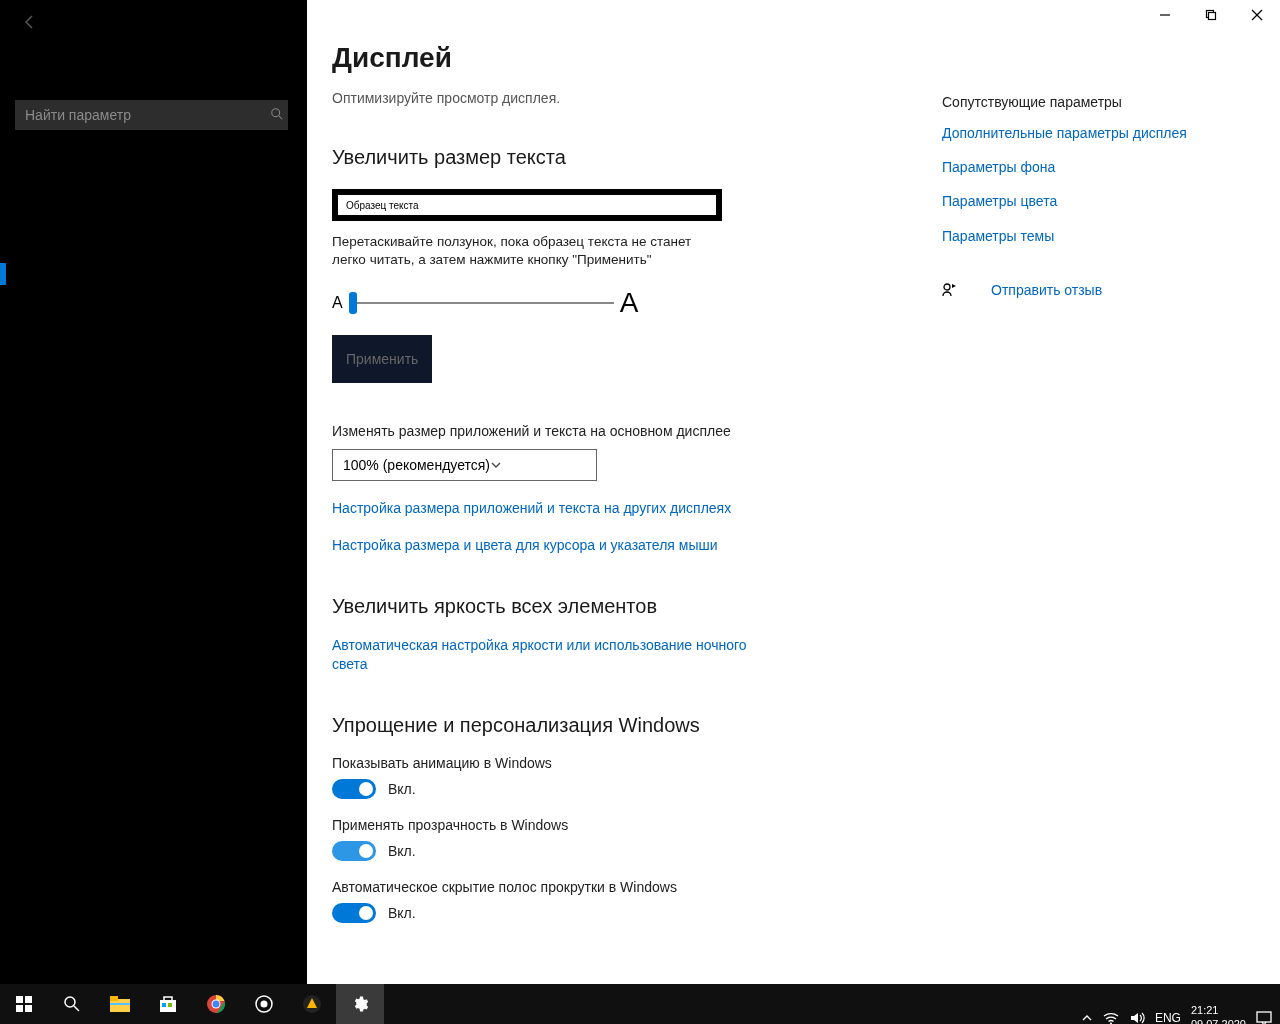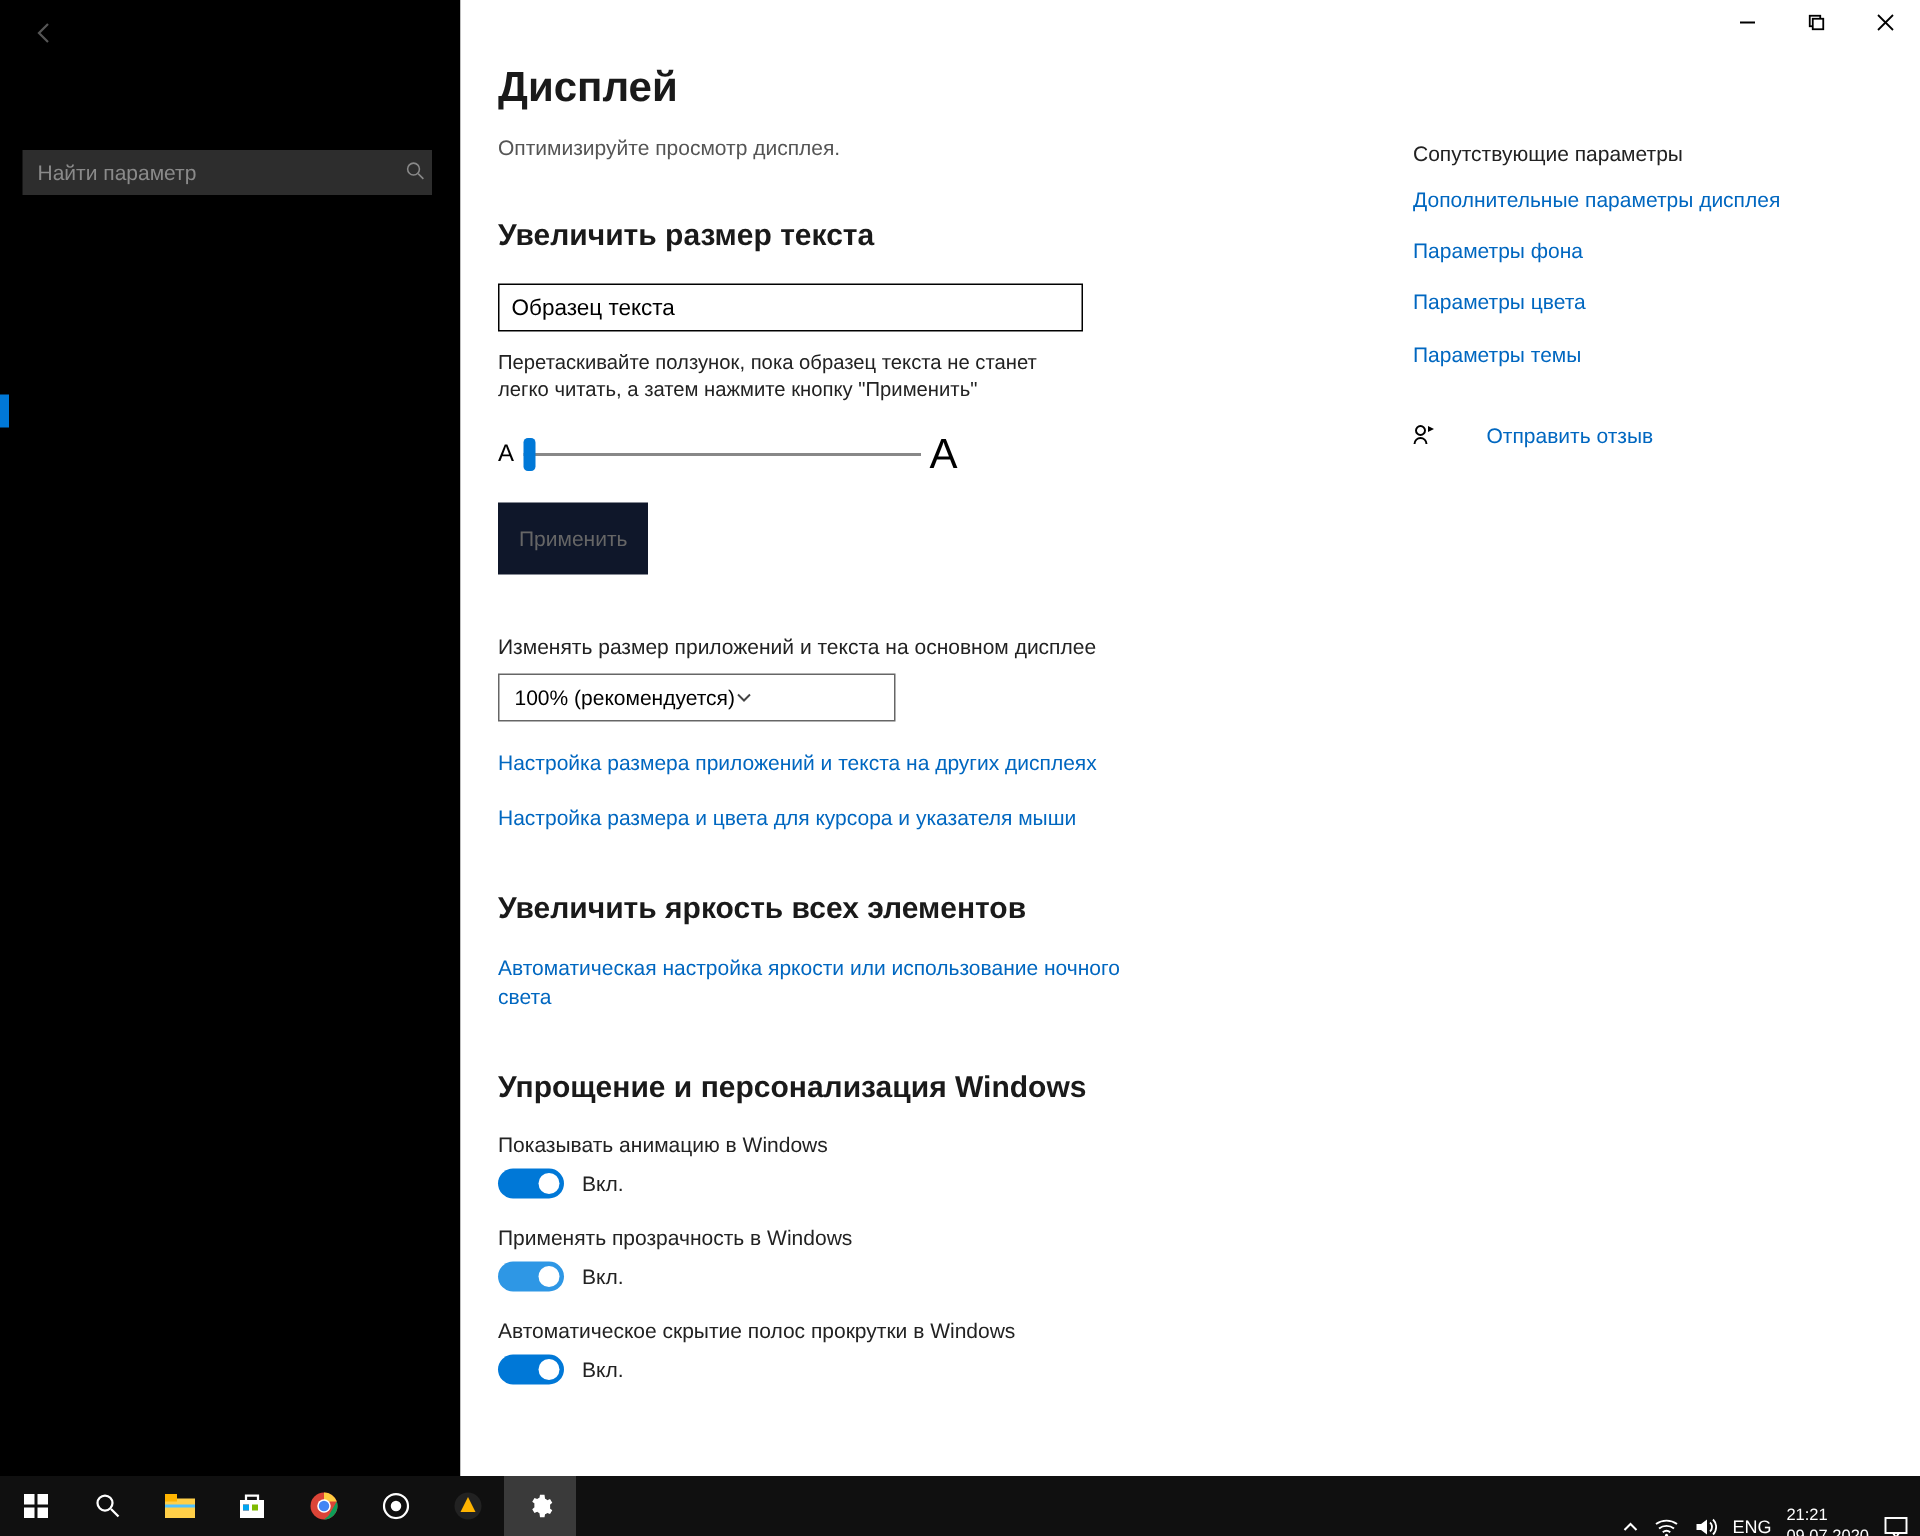--- a/index.html
+++ b/index.html
@@ -95,30 +95,30 @@
   .subtitle {
     margin-top: 16px;
     font-size: 14px;
     color: #555;
   }
   .section {
     margin-top: 40px;
   }
   .section h2 {
     font-size: 20px;
-    font-weight: 700;
+    font-weight: 400;
     color: #1a1a1a;
   }
   .sample-input {
     margin-top: 20px;
     width: 390px;
     height: 32px;
-    border: 1px solid #000000;
+    border: 6px solid #000000;
     padding: 0 8px;
-    font-size: 15px;
+    font-size: 10px;
   }
   .slider-desc {
     margin-top: 12px;
     font-size: 13.5px;
     color: #222;
     line-height: 1.35;
     max-width: 395px;
   }
   .slider-row {
     margin-top: 18px;

